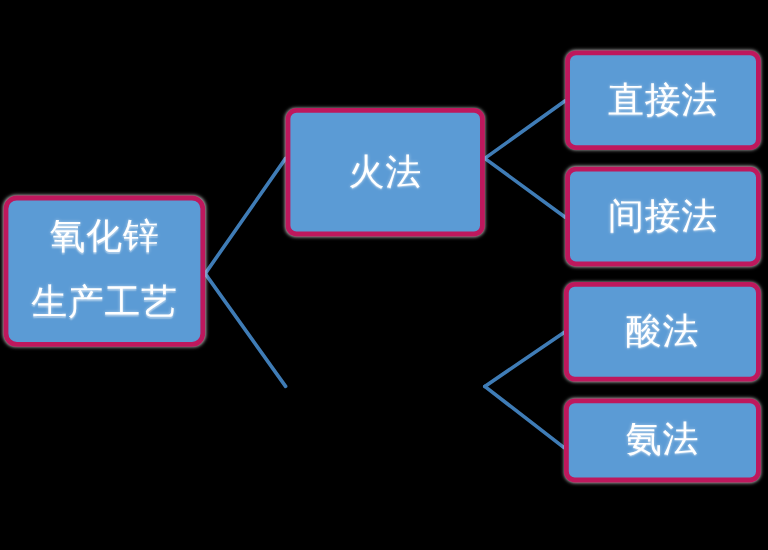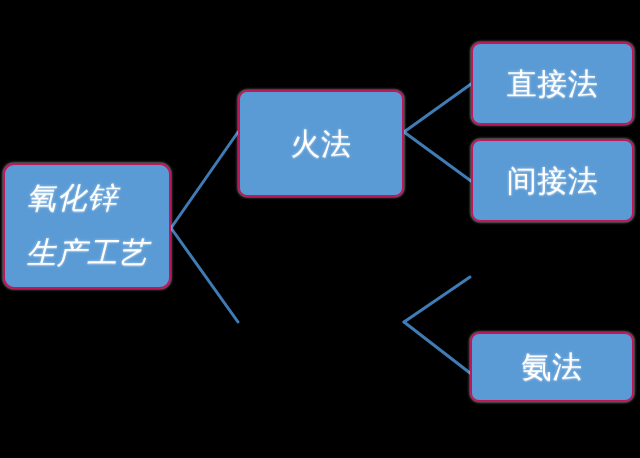--- a/index.html
+++ b/index.html
@@ -30,26 +30,26 @@
     width: 640px;
     height: 458px;
     z-index: 1;
   }
 
   .node {
     position: absolute;
     z-index: 2;
     box-sizing: border-box;
     background: #5b9bd5;
-    border: 2px solid #be185d;
+    border: 4px solid #be185d;
     border-radius: 9px;
     display: flex;
     align-items: center;
     justify-content: center;
-    text-align: left;
+    text-align: center;
     color: #ffffff;
     font-size: 30px;
     line-height: 1.18;
     letter-spacing: 0.5px;
     text-shadow: 0 0 3px rgba(255,255,255,0.55),
                  0 1px 1px rgba(255,255,255,0.35);
     box-shadow: 0 0 3px rgba(255,255,255,0.75);
     white-space: pre-line;
     user-select: none;
   }
@@ -60,21 +60,21 @@
   }
 
   
   #node-root {
     left: 3px;
     top: 163px;
     width: 168px;
     height: 126px;
     border-radius: 11px;
   }
-  #node-root .node-label { line-height: 1.82; font-style: italic; }
+  #node-root .node-label { line-height: 1.82; }
 
   
   #node-pyro {
     left: 238px;
     top: 90px;
     width: 166px;
     height: 107px;
   }
   #node-hydro {
     left: 238px;
@@ -134,18 +134,21 @@
 
 
   <div class="node" id="node-direct">
     <span class="node-label">直接法</span>
   </div>
 
   <div class="node" id="node-indirect">
     <span class="node-label">间接法</span>
   </div>
 
+  <div class="node" id="node-acid">
+    <span class="node-label">酸法</span>
+  </div>
 
   <div class="node" id="node-ammonia">
     <span class="node-label">氨法</span>
   </div>
 
 </div>
 
 </body></html>

